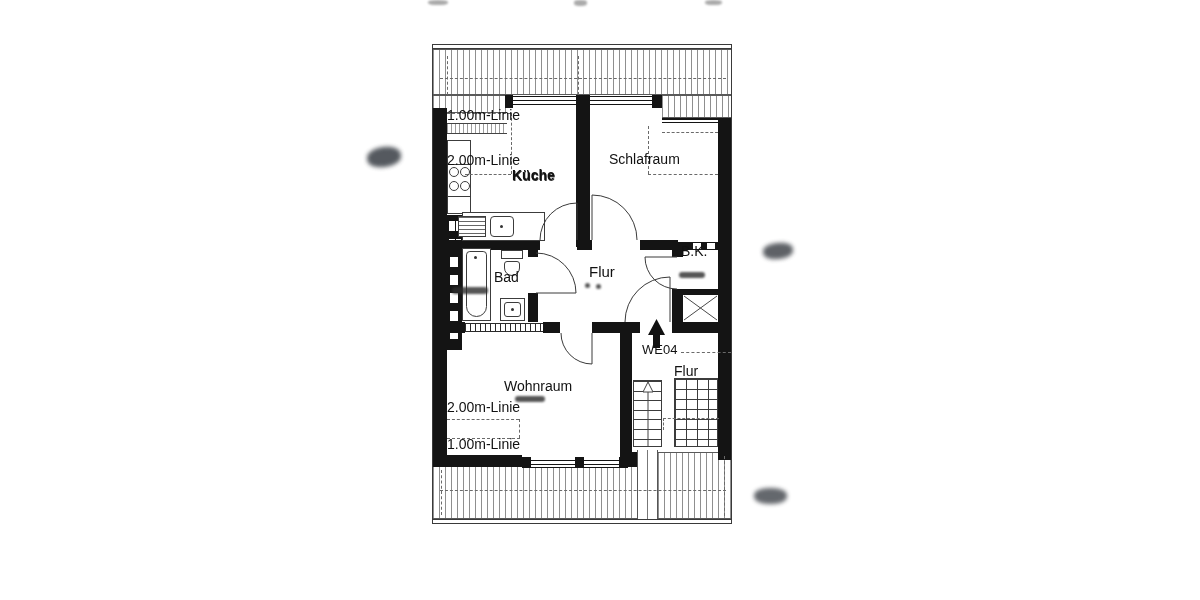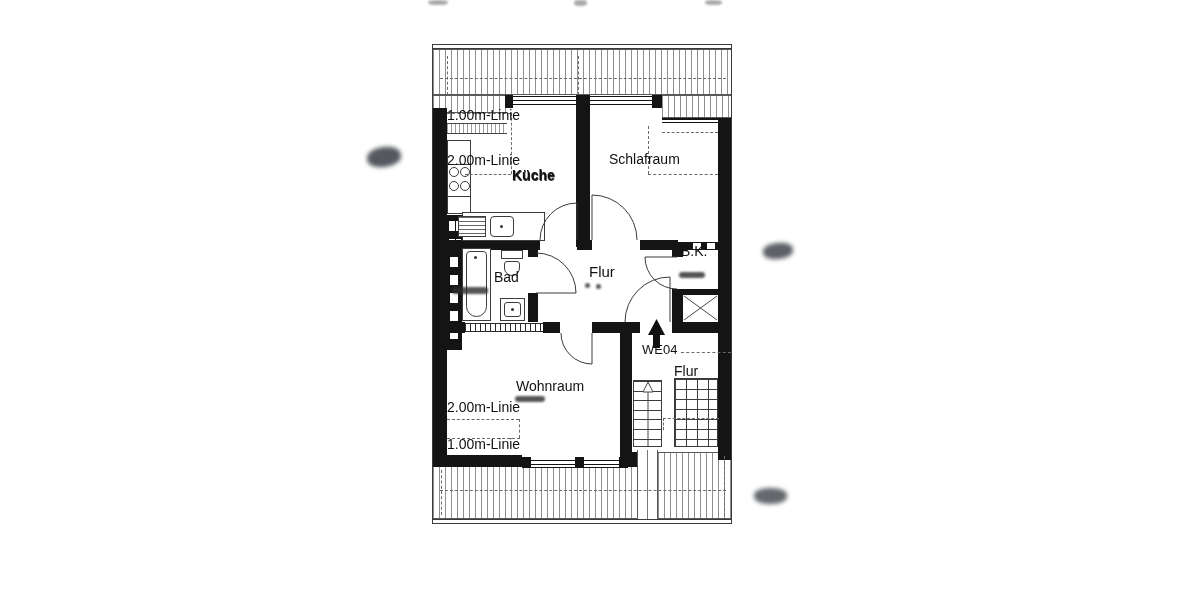--- a/index.html
+++ b/index.html
@@ -165,21 +165,21 @@
 
 <div class="a lbl" style="left:447px;top:108px">1.00m-Linie</div>
 <div class="a lbl" style="left:447px;top:153px">2.00m-Linie</div>
 <div class="a lbl bold" style="left:512px;top:168px">Küche</div>
 <div class="a lbl" style="left:609px;top:152px">Schlafraum</div>
 <div class="a lbl" style="left:494px;top:270px">Bad</div>
 <div class="a lbl" style="left:589px;top:264px;font-size:15px">Flur</div>
 <div class="a lbl" style="left:681px;top:244px">B.K.</div>
 <div class="a lbl" style="left:642px;top:343px;font-size:13px">WE04</div>
 <div class="a lbl" style="left:674px;top:364px">Flur</div>
-<div class="a lbl" style="left:516px;top:379px">Wohnraum</div>
+<div class="a lbl" style="left:504px;top:379px">Wohnraum</div>
 <div class="a lbl" style="left:447px;top:400px">2.00m-Linie</div>
 <div class="a lbl" style="left:447px;top:437px">1.00m-Linie</div>
 
 <div class="a smudge" style="left:367px;top:147px;width:34px;height:20px;background:#383d44;transform:rotate(-8deg)"></div>
 <div class="a smudge" style="left:763px;top:243px;width:30px;height:16px;background:#42464c;transform:rotate(-6deg)"></div>
 <div class="a smudge" style="left:754px;top:488px;width:33px;height:16px;background:#4a4e54"></div>
 <div class="a scribble" style="left:452px;top:287px;width:36px;height:7px"></div>
 <div class="a scribble" style="left:679px;top:272px;width:26px;height:6px"></div>
 <div class="a scribble" style="left:515px;top:396px;width:30px;height:6px"></div>
 <div class="a scribble" style="left:585px;top:283px;width:5px;height:5px"></div>

